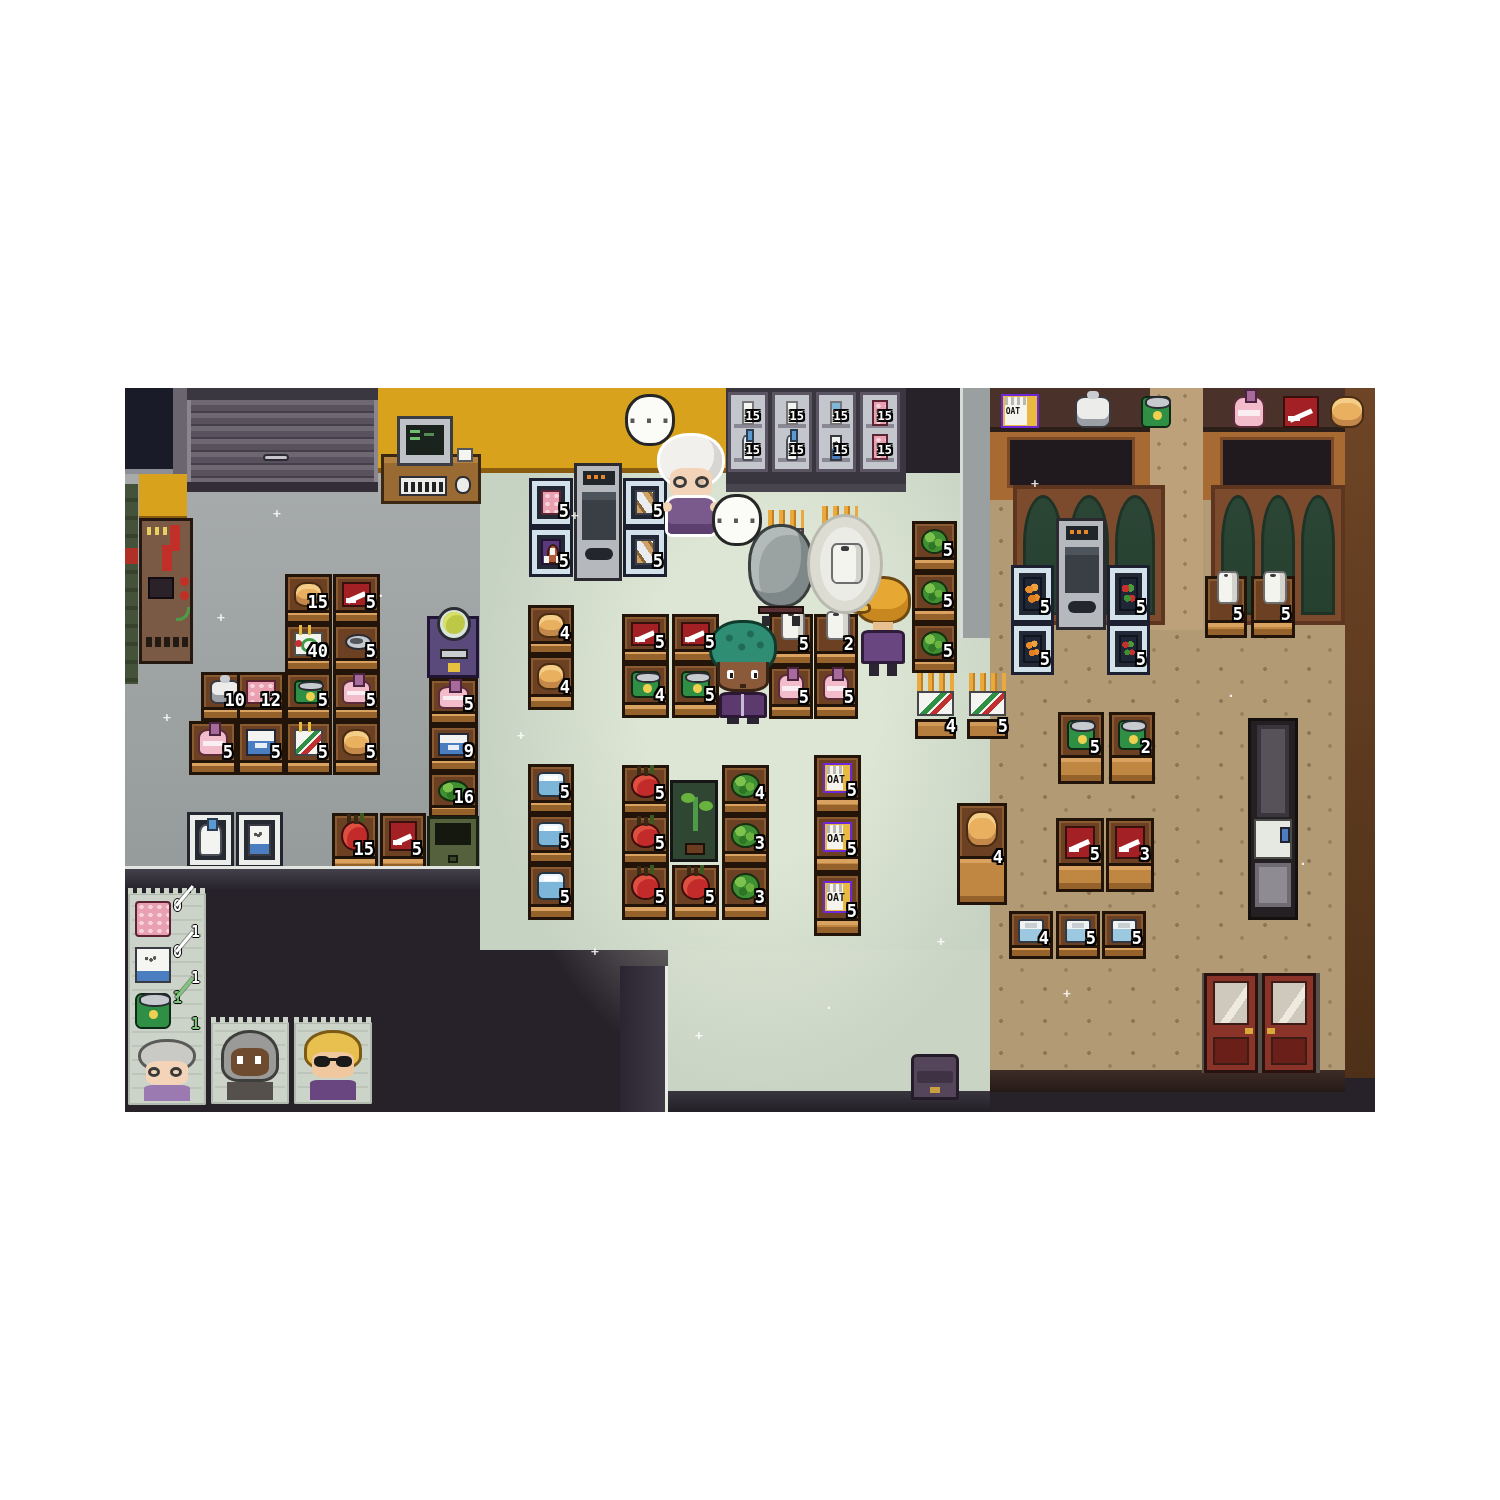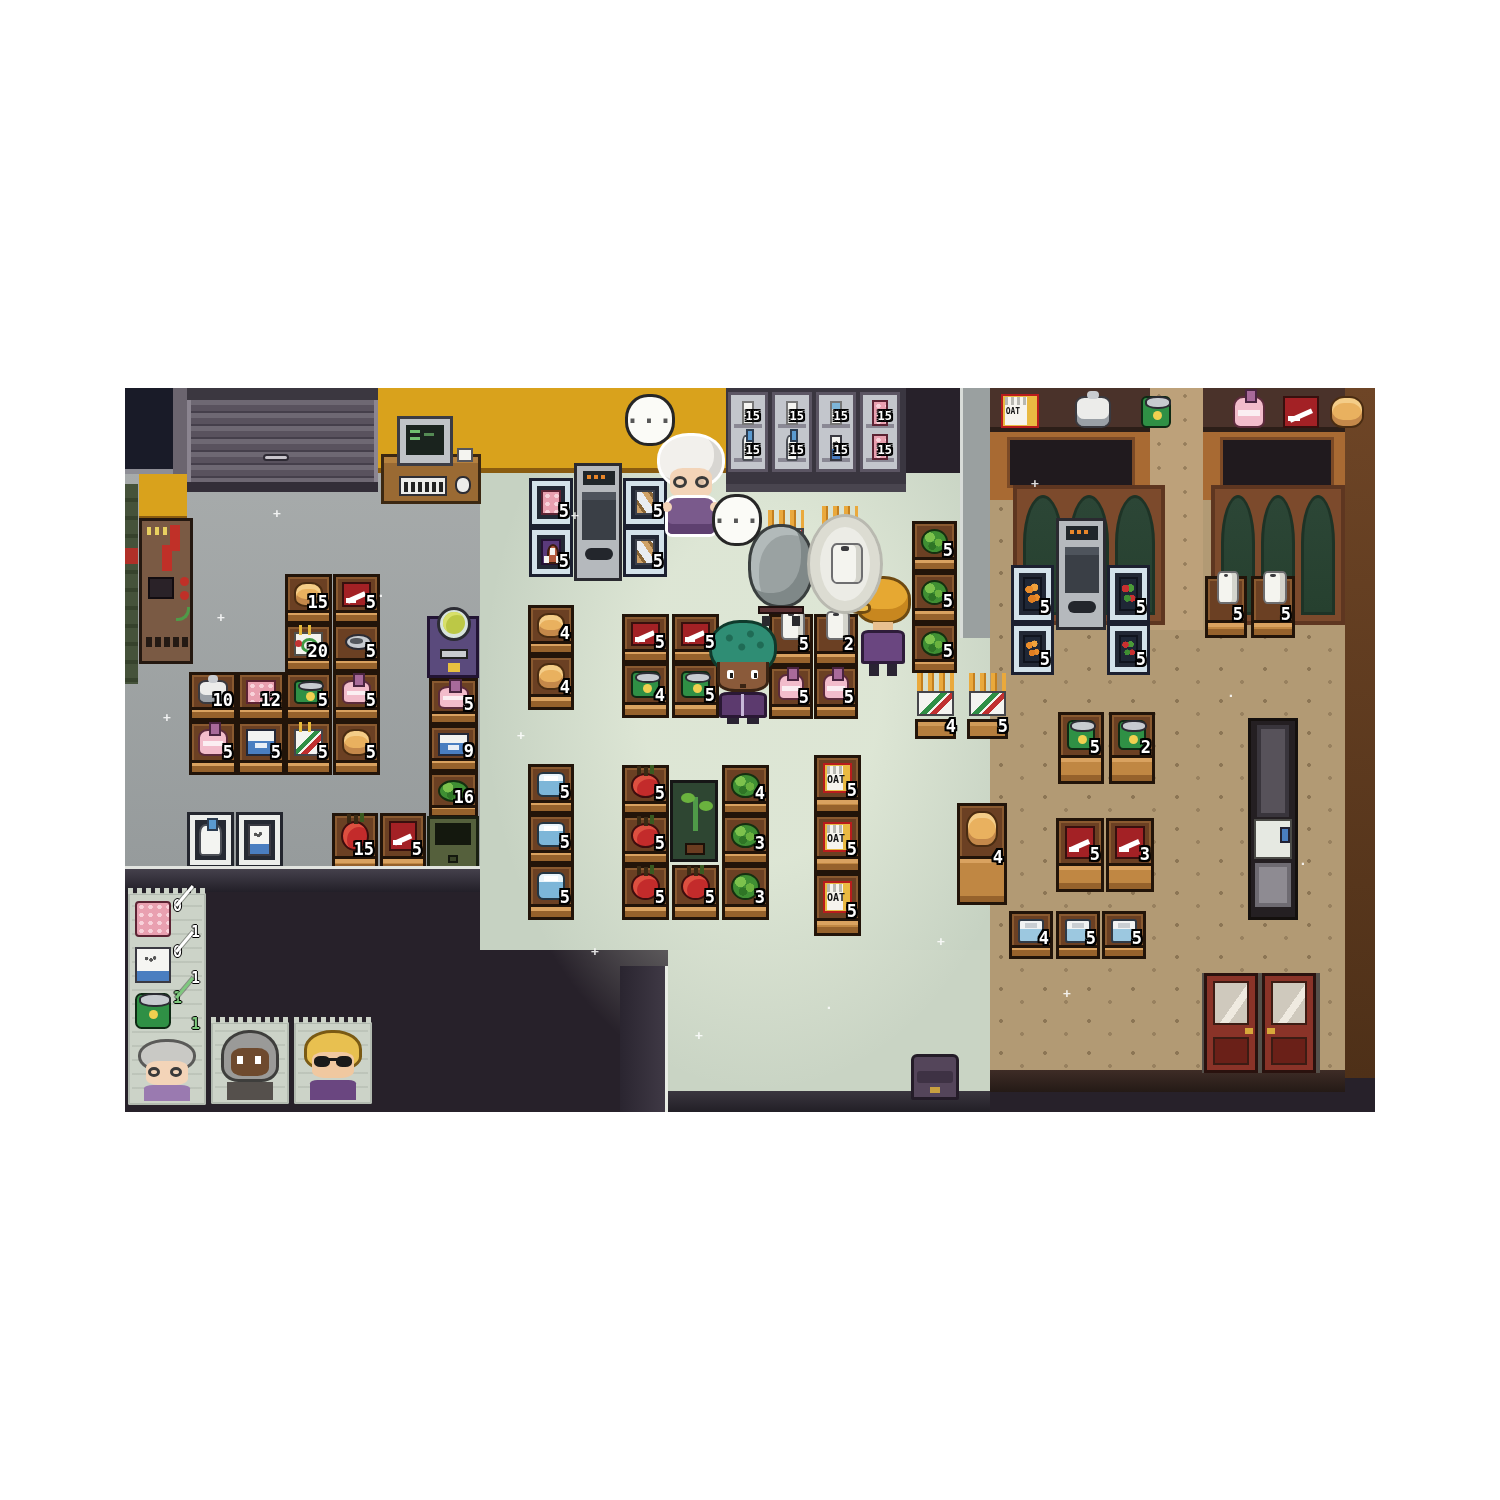--- a/index.html
+++ b/index.html
@@ -45,21 +45,21 @@
 .i-waterjug::before{content:"";position:absolute;left:20%;top:8%;width:60%;height:5px;background:#fff}
 .i-apple{background:#c32b2b;border:2px solid #3c0e0e;border-radius:50%;box-shadow:inset 4px 4px 0 #dd5040}
 .i-apple::before{content:"";position:absolute;left:44%;top:-8px;width:4px;height:9px;background:#3a2a14;box-shadow:6px -2px 0 #3a5a20,-7px -1px 0 #3a2a14}
 .i-cabbage{background:#3f8f33;border:2px solid #143010;border-radius:50%;background-image:radial-gradient(circle at 30% 30%,#7cc24c 0 22%,transparent 23%),radial-gradient(circle at 68% 55%,#6ab23e 0 20%,transparent 21%),radial-gradient(circle at 40% 72%,#2f7526 0 18%,transparent 19%)}
 .i-carrot,.i-pepper{background:#1f2736;border:2px solid #10141e}
 .i-carrot{background-image:radial-gradient(circle at 28% 35%,#ea8c2a 0 17%,transparent 18%),radial-gradient(circle at 62% 28%,#f0a23c 0 16%,transparent 17%),radial-gradient(circle at 46% 66%,#e07e22 0 18%,transparent 19%),radial-gradient(circle at 78% 62%,#ea8c2a 0 15%,transparent 16%)}
 .i-pepper{background-image:radial-gradient(circle at 30% 32%,#c83030 0 16%,transparent 17%),radial-gradient(circle at 64% 30%,#4a9a38 0 16%,transparent 17%),radial-gradient(circle at 42% 64%,#3f8f33 0 16%,transparent 17%),radial-gradient(circle at 74% 64%,#c83030 0 15%,transparent 16%)}
 .i-tp{background:transparent}
 .i-tp::before{content:"";position:absolute;left:12%;top:6%;width:76%;height:84%;background:#f4f4ef;border:2px solid #6e6e70;border-radius:18%;box-shadow:inset -5px 0 0 #d4d4cc}
 .i-tp::after{content:"";position:absolute;left:40%;top:14%;width:20%;height:10%;background:#3a3a3e;border-radius:40%}
-.i-oat{background:#e9ba42;border:2px solid #b91c1c;overflow:hidden}
+.i-oat{background:#e9ba42;border:2px solid #6d28d9;overflow:hidden}
 .i-oat::before{content:"";position:absolute;left:6%;top:4%;width:64%;height:92%;background:#f6f4ee}
 .i-oat::after{content:"";position:absolute;left:6%;top:4%;width:64%;height:8px;background:repeating-linear-gradient(90deg,#b9b9b2 0 3px,#f6f4ee 3px 6px)}
 .oatlbl{position:absolute;left:8%;top:34%;z-index:2;font-size:10px;font-weight:bold;color:#141414;letter-spacing:0}
 .i-tomb{background:#5a3a7c;border:2px solid #241234}
 .i-tomb::before{content:"";position:absolute;left:22%;top:14%;width:56%;height:74%;background:#b45a3c;border-radius:50% 50% 8% 8%;border:2px solid #3c1c10}
 .i-tomb::after{content:"";position:absolute;left:44%;top:30%;width:5px;height:34%;background:#f4f4f0;box-shadow:-6px 8px 0 0 #f4f4f0,6px 8px 0 0 #f4f4f0}
 .i-rack{background:#e9edf2;border:2px solid #3a3f4a;background-image:repeating-linear-gradient(55deg,#cfa268 0 5px,#8a6636 5px 8px,transparent 8px 16px)}
 .i-sprinkle{background:#f5f5f2;border:2px solid #3a3a42;background-image:radial-gradient(circle at 30% 30%,#555 1.6px,transparent 2px),radial-gradient(circle at 55% 28%,#555 1.6px,transparent 2px),radial-gradient(circle at 44% 34%,#555 1.6px,transparent 2px);box-shadow:inset 0 -10px 0 #4a7ec0}
 .i-milkjug{background:#f3f4f1;border:2px solid #4c4f56;border-radius:28% 28% 16% 16%}
 .i-milkjug::before{content:"";position:absolute;left:30%;top:-8px;width:40%;height:9px;background:#5a9ad0;border:2px solid #2c3c50}
@@ -171,21 +171,21 @@
   <div class="crate" style="left:208px;top:186px;width:47px;height:50px">
       <div class="ic i-shoe"></div>
       <div class="base"></div>
       <span class="cnt">5</span>
     </div>
   <div class="crate" style="left:160px;top:236px;width:47px;height:48px">
       <div class="ic i-cake">
         <span class="candles"></span>
       </div>
       <div class="base"></div>
-      <span class="cnt">20</span>
+      <span class="cnt">40</span>
     </div>
   <div class="crate" style="left:208px;top:236px;width:47px;height:48px">
       <div class="ic i-cansilver"></div>
       <div class="base"></div>
       <span class="cnt">5</span>
     </div>
   <div class="crate" style="left:160px;top:284px;width:47px;height:49px">
       <div class="ic i-cangreen"></div>
       <div class="base"></div>
       <span class="cnt">5</span>
@@ -200,21 +200,21 @@
         <span class="candles"></span>
       </div>
       <div class="base"></div>
       <span class="cnt">5</span>
     </div>
   <div class="crate" style="left:208px;top:333px;width:47px;height:54px">
       <div class="ic i-bread"></div>
       <div class="base"></div>
       <span class="cnt">5</span>
     </div>
-  <div class="crate" style="left:64px;top:284px;width:48px;height:49px">
+  <div class="crate" style="left:76px;top:284px;width:48px;height:49px">
       <div class="ic i-cooker"></div>
       <div class="base"></div>
       <span class="cnt">10</span>
     </div>
   <div class="crate" style="left:112px;top:284px;width:48px;height:49px">
       <div class="ic i-meat"></div>
       <div class="base"></div>
       <span class="cnt">12</span>
     </div>
   <div class="crate" style="left:64px;top:333px;width:48px;height:54px">

